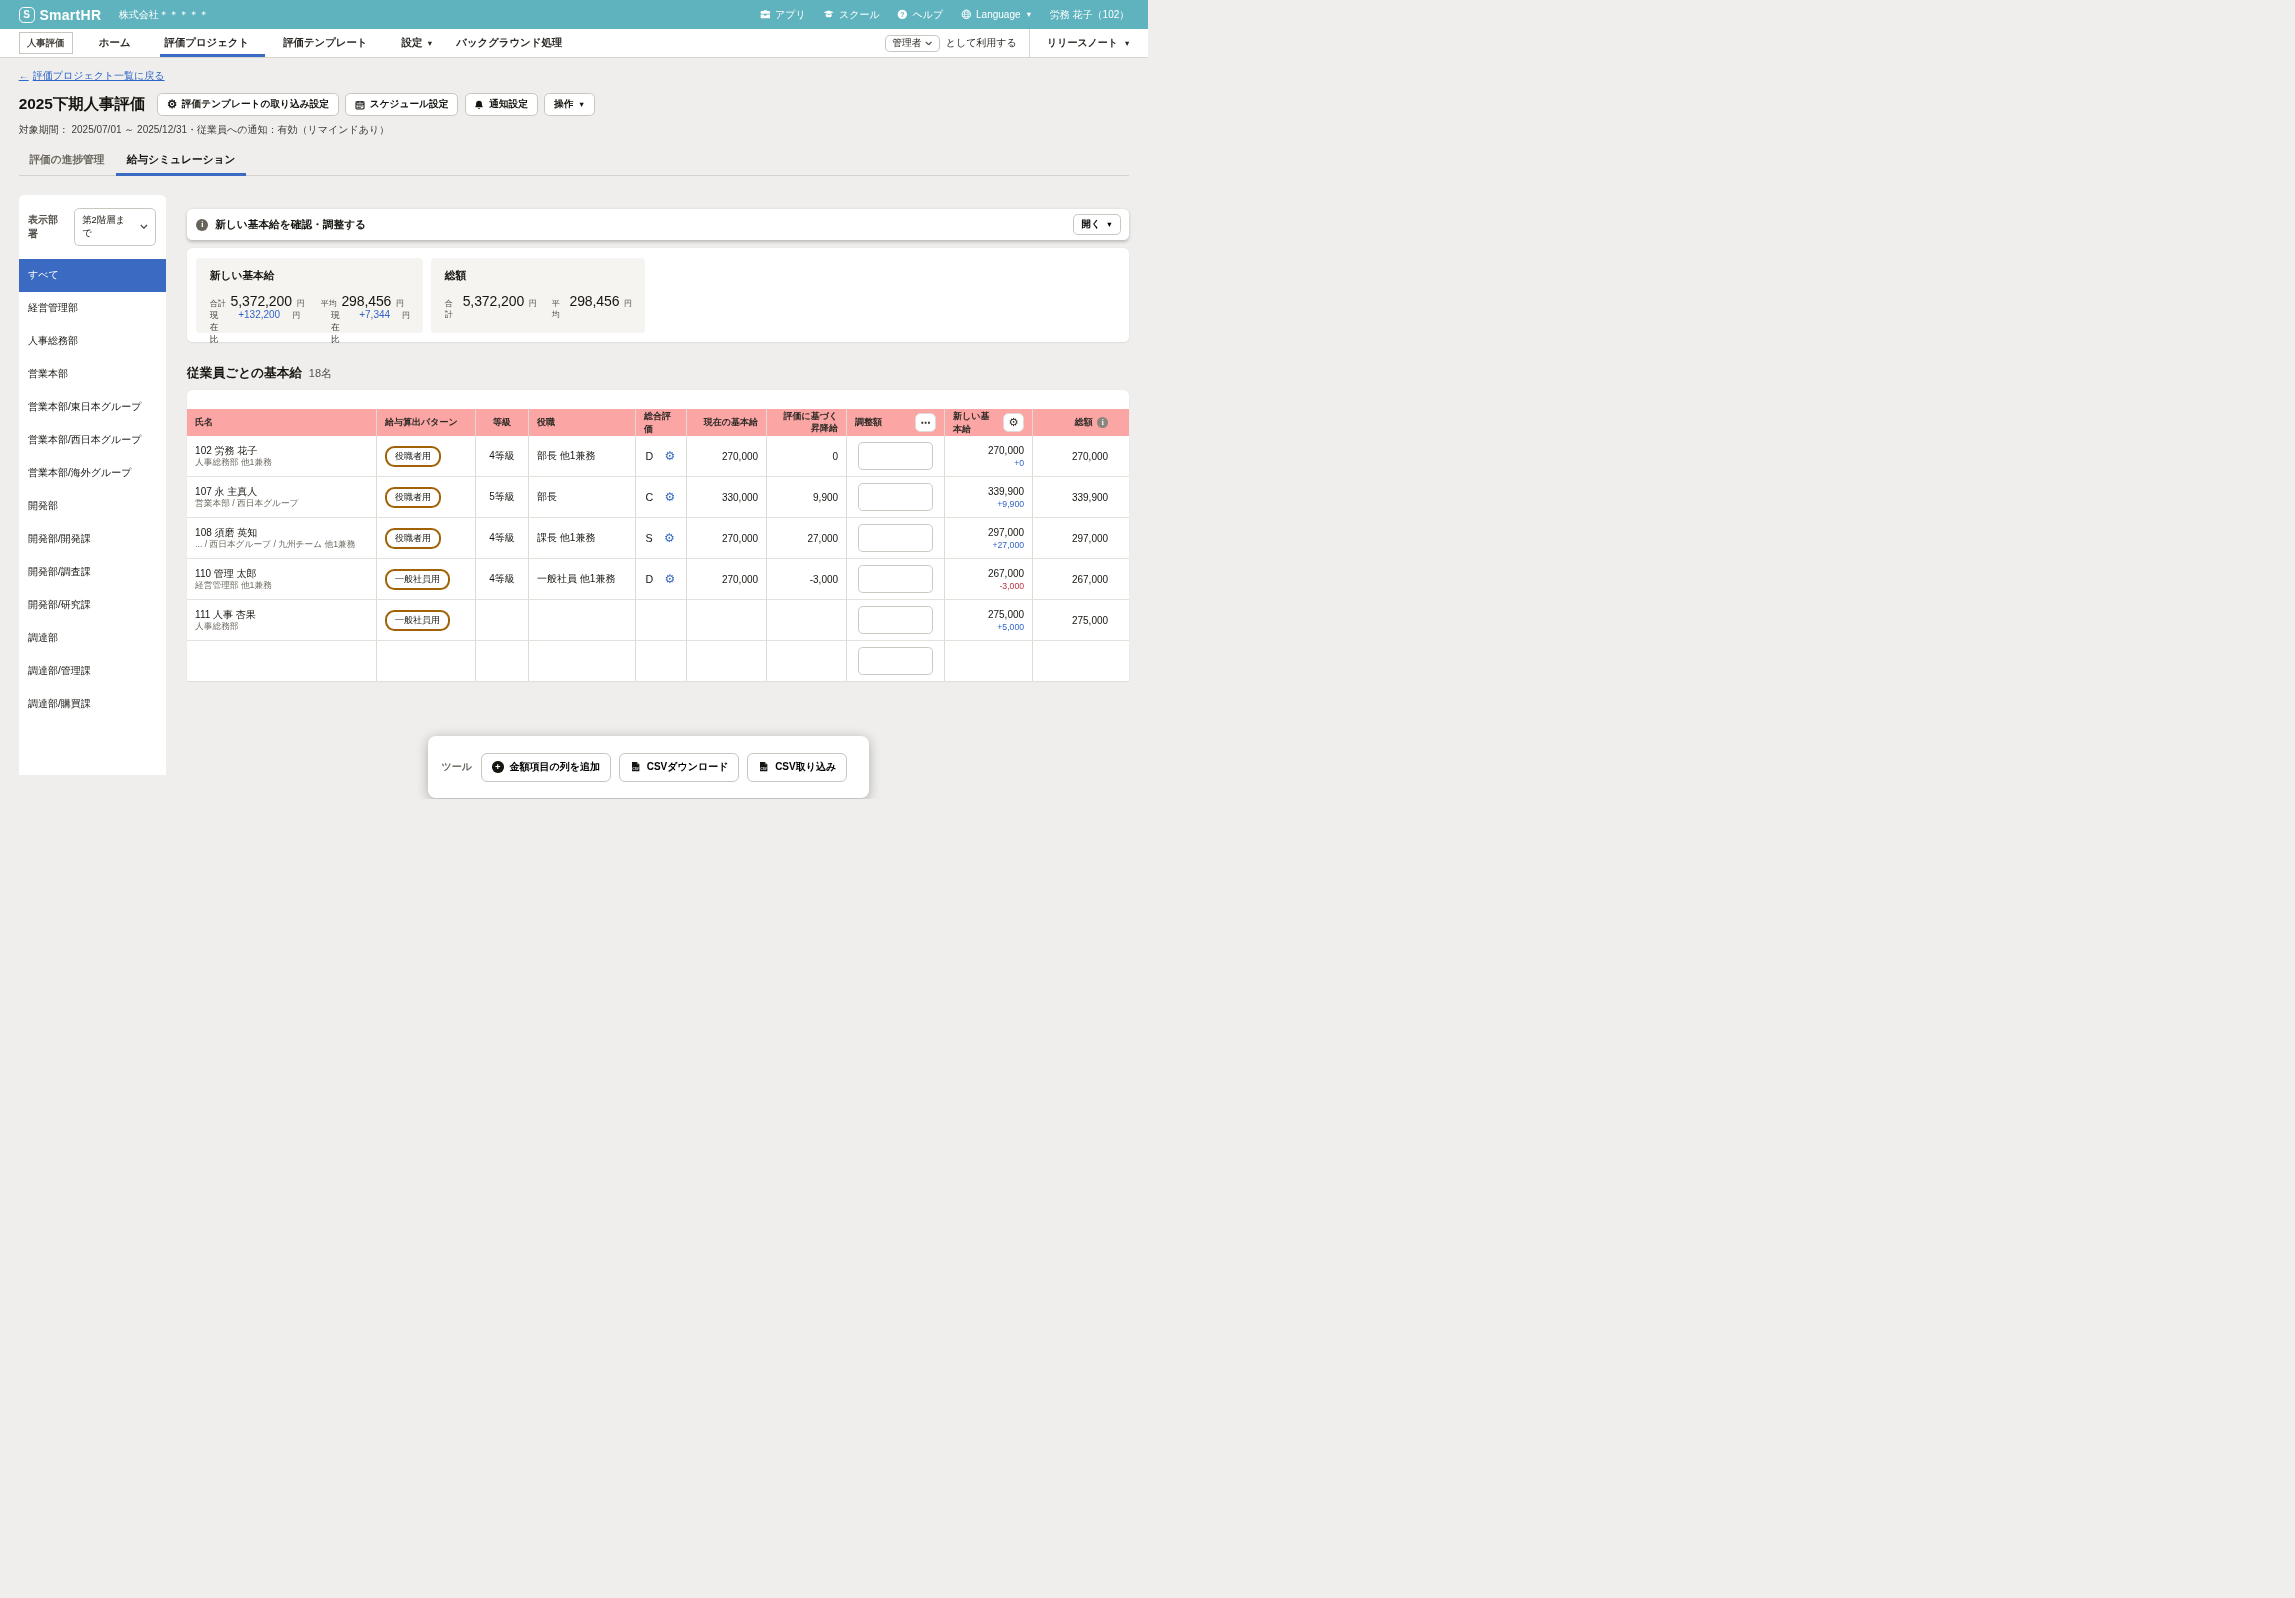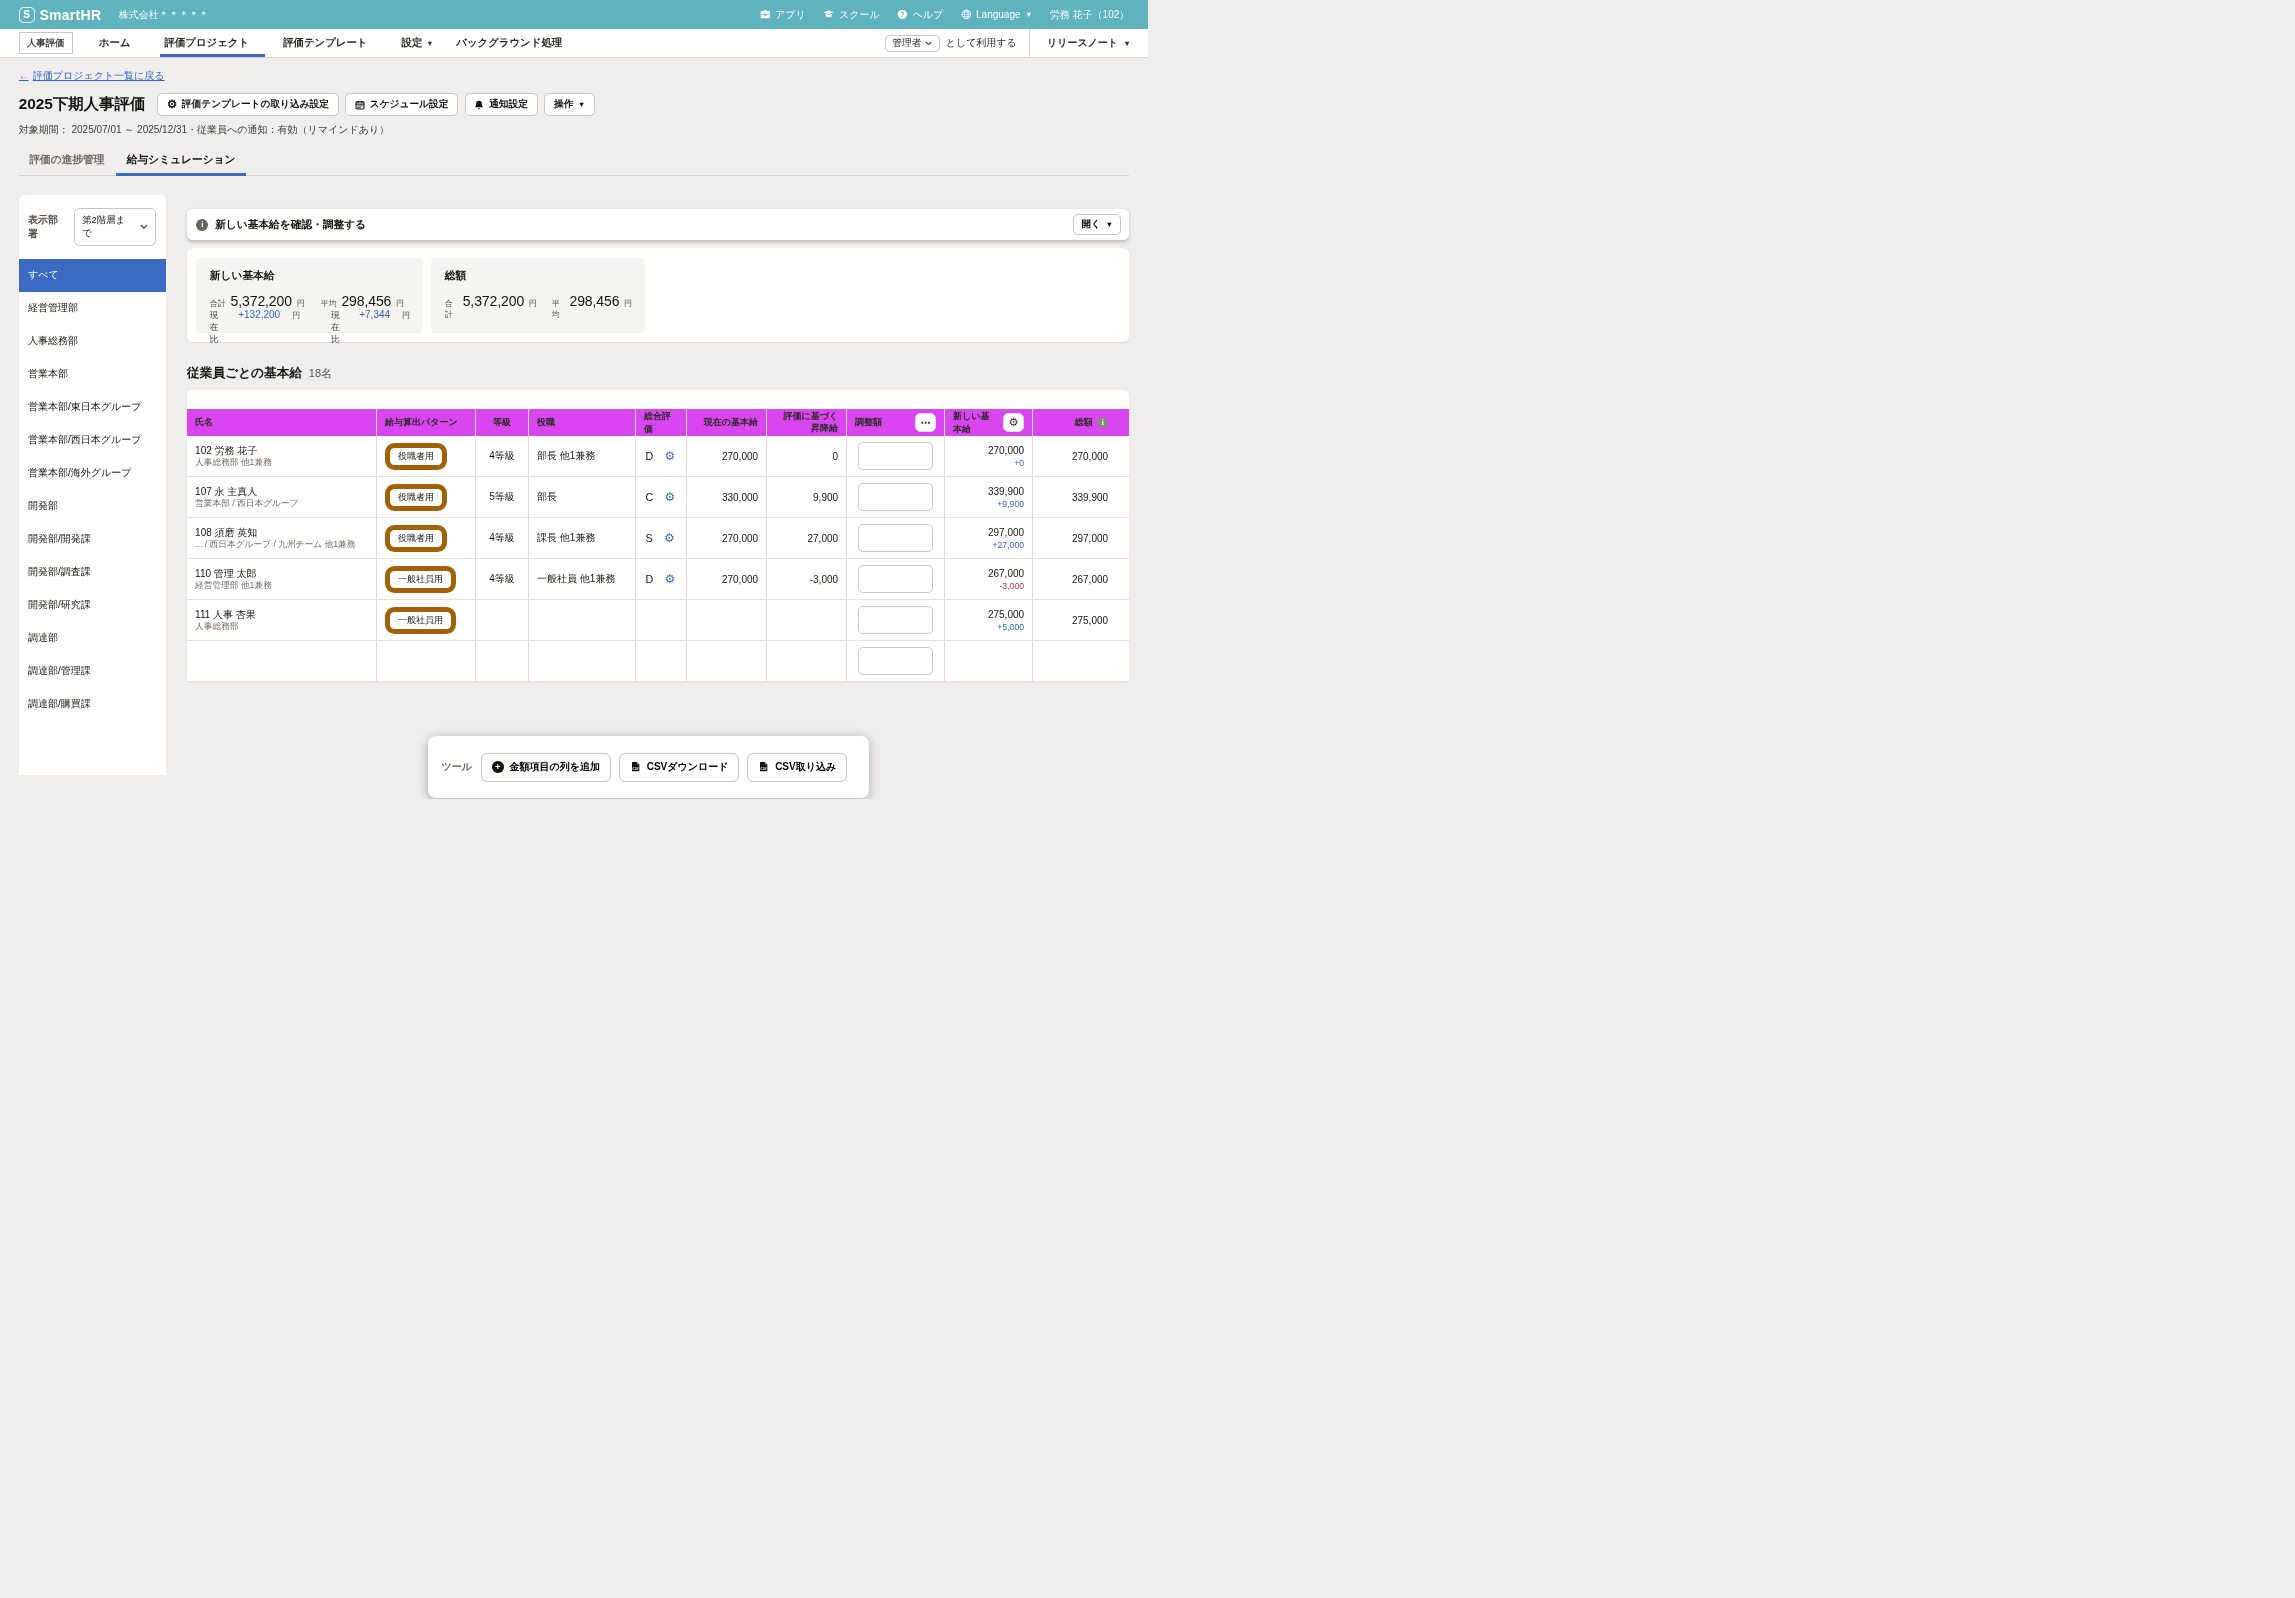--- a/index.html
+++ b/index.html
@@ -92,40 +92,40 @@
   .search-box { position:relative; width:167px; }
   .search-input { width:100%; height:28px; border:0.7px solid #c9c6c0; border-radius:4.7px; padding:0 6.7px 0 23px; font-size:9.4px; background:#fff; }
   .search-icon { position:absolute; left:6.7px; top:8px; }
   .search-btn { height:28px; margin-left:5.3px; display:inline-flex; align-items:center; border:0.7px solid #c9c6c0; border-radius:4.7px; background:#fff; padding:0 10.7px; font-size:10px; font-weight:bold; cursor:pointer; }
   .pagination { margin-left:auto; font-size:10px; color:#16140f; }
 
   .tbl { margin-top:9.4px; width:100%; }
   .trow { display:flex; }
   .tcell { border-left:0.7px solid #dedbd6; padding:0 8px; display:flex; align-items:center; min-width:0; }
   .tcell:first-child { border-left:none; }
-  .thead { background:#d946ef; }
+  .thead { background:#fca5a5; }
   .thead .tcell { height:27px; font-size:9px; font-weight:bold; color:#2c2a25; }
   .tbody .trow { border-top:0.7px solid #e4e2dd; }
   .tbody .trow:first-child { border-top:none; }
   .tbody .tcell { height:40px; }
   .c0 { width:189px; } .c1 { width:99px; } .c2 { width:53px; justify-content:center; }
   .c3 { width:107px; } .c4 { width:51px; } .c5 { width:80px; justify-content:flex-end; }
   .c6 { width:80px; justify-content:flex-end; } .c7 { width:98px; }
   .c8 { width:88px; justify-content:flex-end; } .c9 { width:84px; justify-content:flex-end; }
   .thead .c5,.thead .c6,.thead .c8 { text-align:right; }
   .thead .c6 .hlbl { line-height:1.3; }
   .thead .c7,.thead .c8 { justify-content:space-between; }
   .thead .c9 { justify-content:flex-end; gap:4.7px; }
   .hbtn { width:21px; height:19.4px; background:#fff; border:0.7px solid #dedbd6; border-radius:5.3px; display:flex; align-items:center; justify-content:center; font-size:10px; cursor:pointer; flex:none; }
   .info-mini { width:10.7px; height:10.7px; border-radius:50%; background:#8a867e; color:#fff; font-size:7.3px; font-weight:bold; display:inline-flex; align-items:center; justify-content:center; font-family:"Liberation Serif","DejaVu Serif",serif; }
 
   .name-cell { flex-direction:column; align-items:flex-start; justify-content:center; gap:2.7px; }
   .emp-name { font-size:10px; line-height:1.1; }
   .emp-dept { font-size:8.7px; color:#6e6a61; line-height:1.1; max-width:172px; white-space:nowrap; overflow:hidden; }
-  .badge { border:5px solid #a16207; border-radius:9.4px; padding:2px 8px; font-size:9px; color:#16140f; white-space:nowrap; }
+  .badge { border:2px solid #a16207; border-radius:9.4px; padding:2px 8px; font-size:9px; color:#16140f; white-space:nowrap; }
   .rating-cell { gap:11.4px; padding-left:9.4px; }
   .rating-letter { font-size:10.7px; }
   .gear-blue { color:#3a6ac2; font-size:12px; cursor:pointer; line-height:1; }
   .num { font-size:10px; }
   .adj-cell { justify-content:center; }
   .adj-input { width:75px; height:28px; border:0.7px solid #ccc9c3; border-radius:4.7px; background:#fff; }
   .newbase-cell { flex-direction:column; align-items:flex-end; justify-content:center; gap:2px; }
   .nb-diff { font-size:8.7px; }
   .nb-diff.plus { color:#3263c8; } .nb-diff.minus { color:#bf3145; }
   .hidden { visibility:hidden; }

